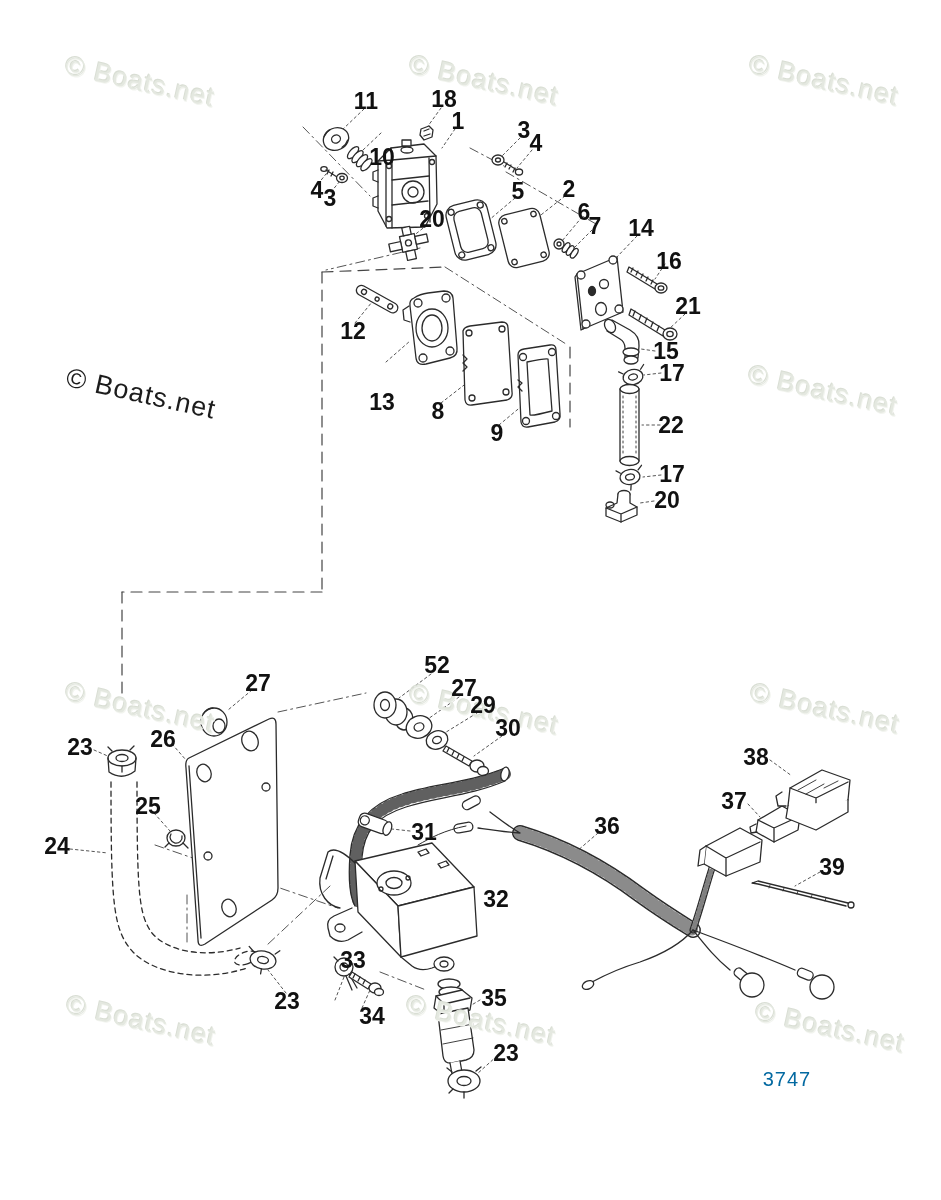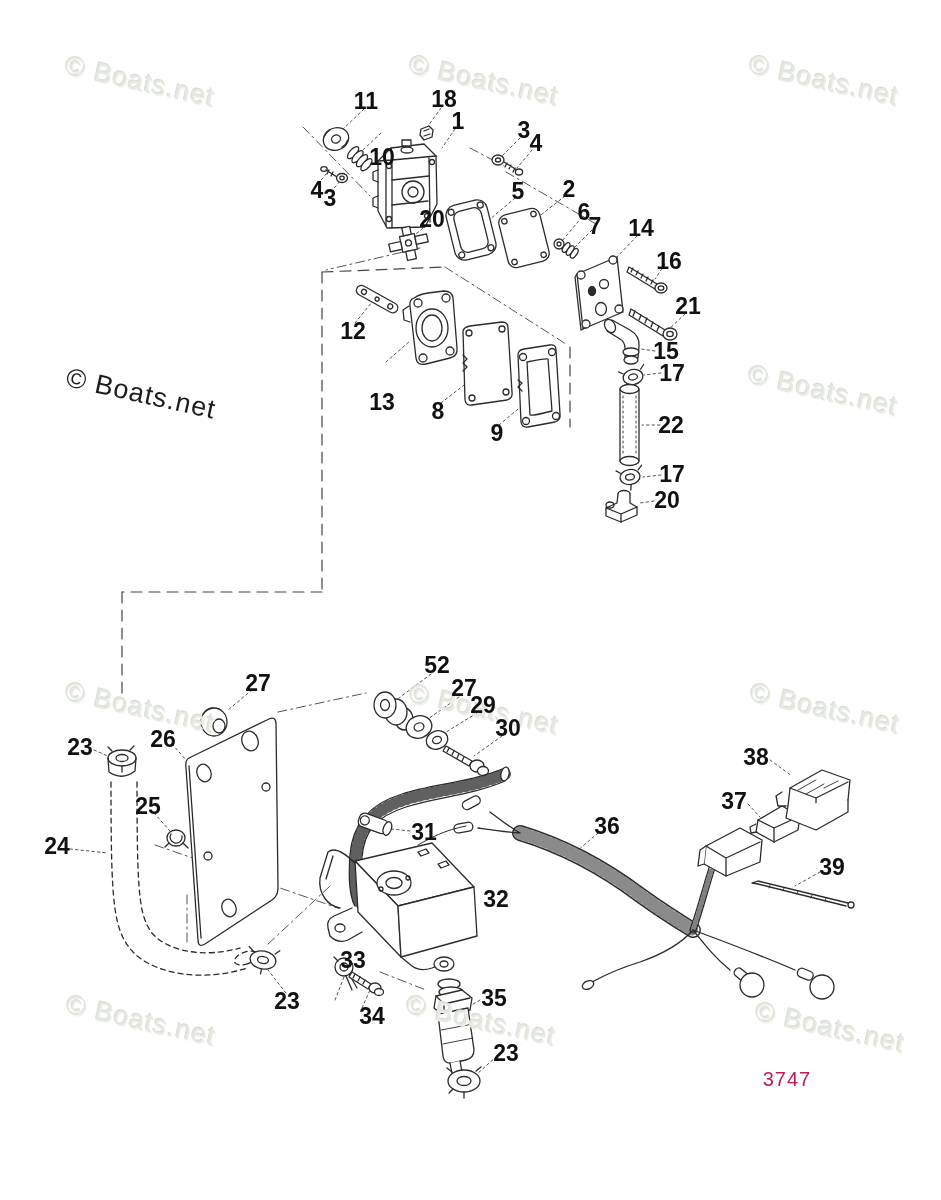--- a/index.html
+++ b/index.html
@@ -6,21 +6,21 @@
   #stage{position:relative;width:941px;height:1200px;background:#ffffff;overflow:hidden;
          font-family:"Liberation Sans", sans-serif;}
   #lineart{position:absolute;left:0;top:0;}
   .watermark{position:absolute;transform:translate(-50%,-50%) rotate(12.5deg);
              font-size:27px;letter-spacing:1px;white-space:nowrap;font-weight:bold;}
   .watermark.light{color:#e4e8e0;text-shadow:1px 1px 0 #f3f5f0,-1px -1px 0 #d9ded4;font-weight:normal;}
   .watermark.dark{color:#1c1c1c;font-weight:normal;}
   .callout{position:absolute;transform:translate(-50%,-50%);font-weight:bold;
            font-size:23px;color:#111;line-height:1;}
   #diagram-number{position:absolute;left:787px;top:1079px;transform:translate(-50%,-50%);
-                  font-size:20px;color:#be185d;letter-spacing:1px;}
+                  font-size:20px;color:#0369a1;letter-spacing:1px;}
 </style>
 </head>
 <body>
 
 <div id="stage">
 
   <svg id="lineart" width="941" height="1200" viewBox="0 0 941 1200">
     <g stroke="#2b2b2b" stroke-width="1.3" fill="none" stroke-linecap="round" stroke-linejoin="round">
 
       <g stroke="#444" stroke-width="1.2" stroke-dasharray="11,7">

